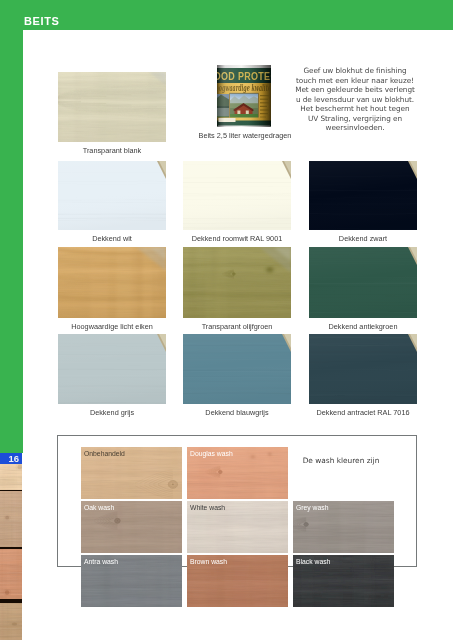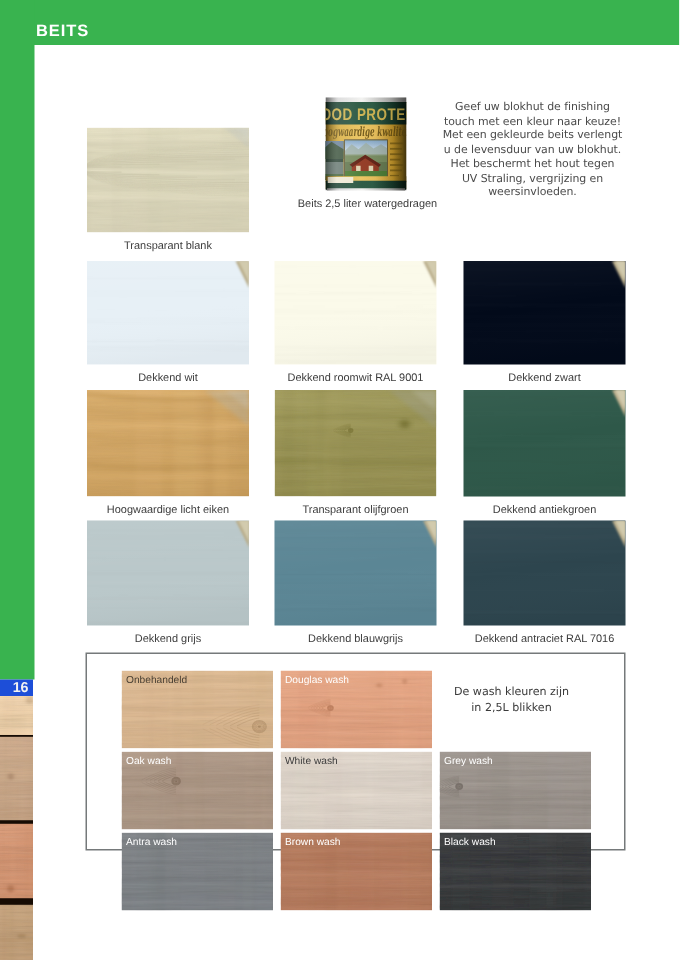--- a/index.html
+++ b/index.html
@@ -10,21 +10,21 @@
   #page{position:absolute;left:0;top:0;width:453px;height:640px;background:#fff;overflow:hidden}
 
   .topbar{position:absolute;left:0;top:0;width:453px;height:30px;background:#39b34f}
   .topbar-title{position:absolute;left:24px;top:16px;height:14px;
     font-size:11px;font-weight:bold;color:#fff;letter-spacing:.6px;line-height:11px}
   .sidebar{position:absolute;left:0;top:0;width:23px;height:453px;background:#39b34f}
   .pagenum{position:absolute;left:0;top:453px;width:22px;height:11.5px;background:#1d4ed8;color:#f2f2f2;
     font-size:9.5px;line-height:12px;text-align:right;padding-right:3px;font-weight:bold}
   .woodstrip{position:absolute;left:0;top:464px;width:22px;height:176px;overflow:hidden;background:#160b03}
 
-  .grid{position:absolute;left:0;top:18px;width:453px;height:524px}
+  .grid{position:absolute;left:0;top:5px;width:453px;height:524px}
   .cell{position:absolute}
   .sw{position:absolute;left:0;top:0;width:100%;height:100%;overflow:hidden}
   .lbl{position:absolute;left:0;width:100%;text-align:center;font-size:7.3px;color:#3c3c3c;
     white-space:nowrap;letter-spacing:0}
 
   .can-wrap{position:absolute;left:215px;top:64px;width:58px;height:64px;filter:blur(0.35px)}
   .can-cap{position:absolute;left:185px;top:131px;width:120px;text-align:center;font-size:7.3px;color:#3c3c3c;
     white-space:nowrap}
 
   .hand{position:absolute;left:292px;top:66px;width:126px;text-align:center;font-size:7.3px;
@@ -884,21 +884,20 @@
       <div>Met een gekleurde beits verlengt</div>
       <div>u de levensduur van uw blokhut.</div>
       <div>Het beschermt het hout tegen</div>
       <div>UV Straling, vergrijzing en</div>
       <div>weersinvloeden.</div>
     </div>
 
   <div class="panel">
     <div class="pnote">
         <div>De wash kleuren zijn</div>
-        <div>in 2,5L blikken</div>
       </div>
   <div class="pcell" style="left: 23px; top: 11px; width: 101px; height: 52px;">
         <div class="ptex">
           <svg width="101" height="52" viewBox="0 0 101 52" xmlns="http://www.w3.org/2000/svg" preserveAspectRatio="none">
             <defs>
               <filter id="bwg3" x="-5%" y="-5%" width="110%" height="110%">
                 <feGaussianBlur stdDeviation="0.8"></feGaussianBlur>
               </filter>
               <filter id="nwg3" x="0" y="0" width="100%" height="100%" color-interpolation-filters="sRGB">
                 <feTurbulence type="fractalNoise" baseFrequency="0.03 0.9" numOctaves="3" seed="31" result="t"></feTurbulence>

